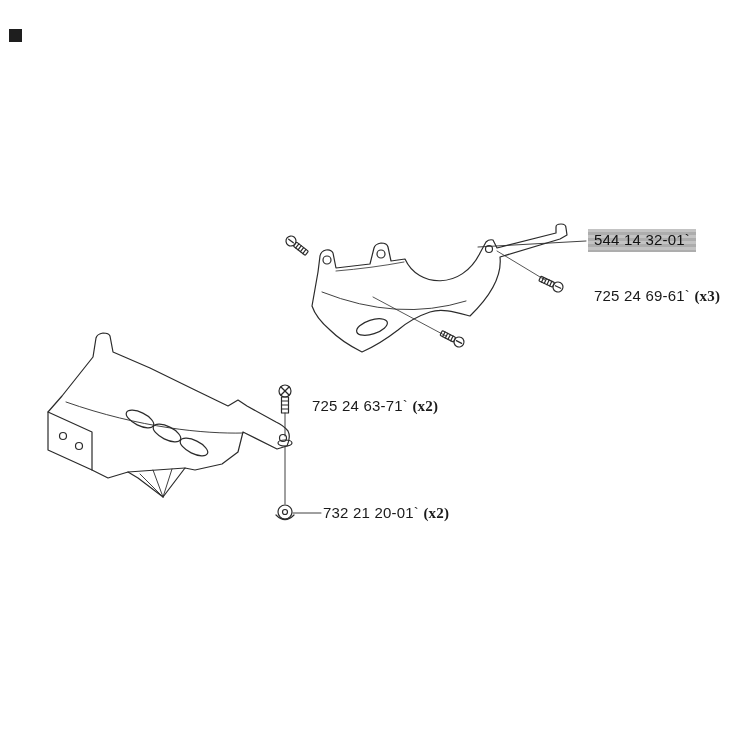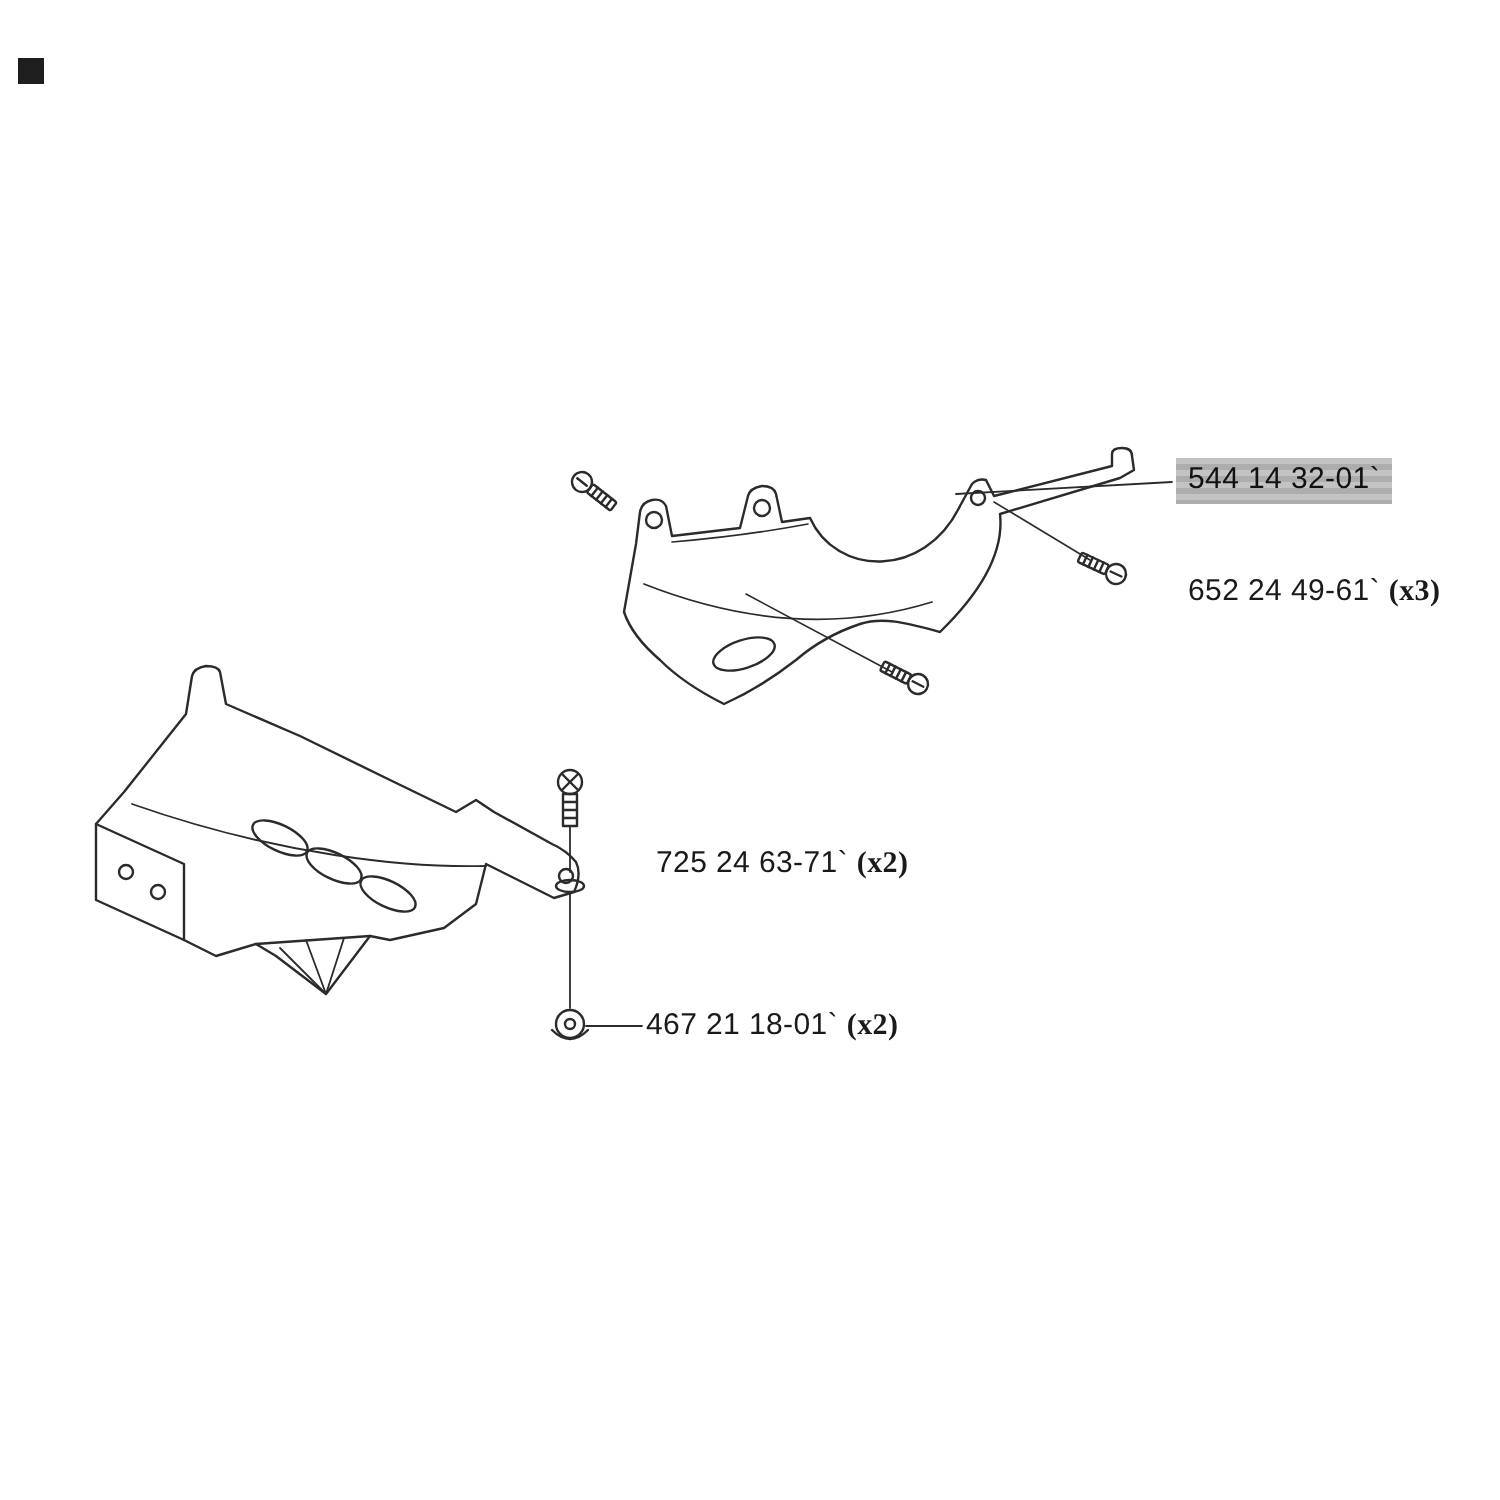--- a/index.html
+++ b/index.html
@@ -161,27 +161,27 @@
       </g>
       <line x1="293" y1="513" x2="321" y2="513" stroke-width="0.9"></line>
     </g>
   </svg>
 
   <div class="label callout" style="left:588px; top:229px;text-align:right;">
     <span>544 14 32-01`</span>
   </div>
 
   <div class="label" style="left:594px; top:286px;">
-    <span>652 24 49-61`</span>
+    <span>725 24 69-61`</span>
     <span class="qty">(x3)</span>
   </div>
 
-  <div class="label" style="left:328px; top:396px;margin-top:26px;">
+  <div class="label" style="left:312px; top:396px;">
     <span>725 24 63-71`</span>
     <span class="qty">(x2)</span>
   </div>
 
   <div class="label" style="left:323px; top:503px;">
-    <span>467 21 18-01`</span>
+    <span>732 21 20-01`</span>
     <span class="qty">(x2)</span>
   </div>
 
 </div>
 
 </body></html>

